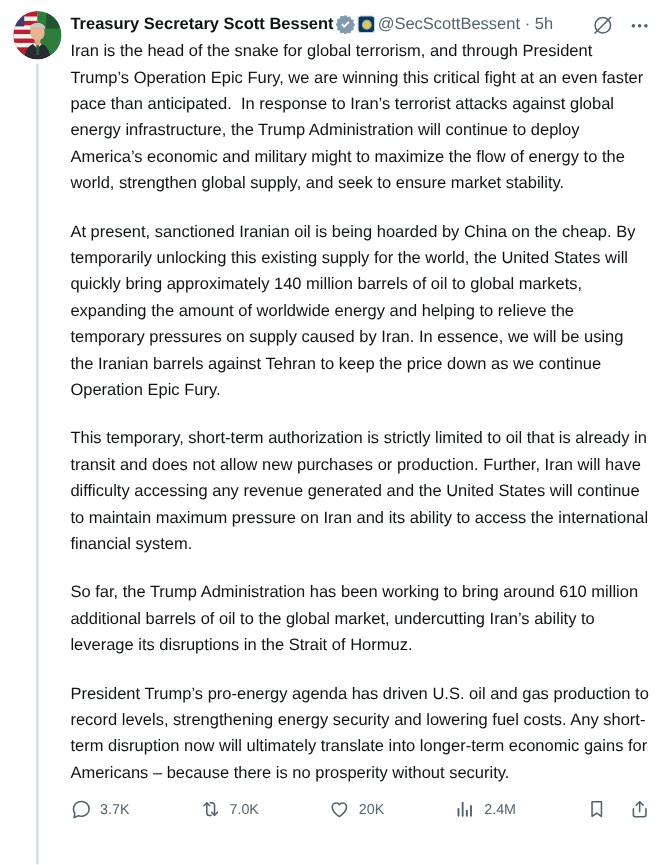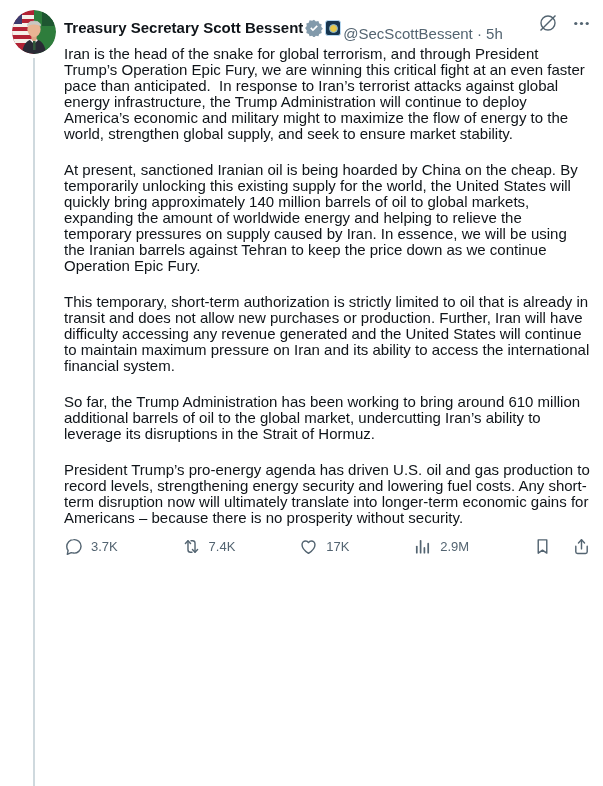--- a/index.html
+++ b/index.html
@@ -49,31 +49,31 @@
     background: #16354f;
     border: 1px solid #b7d9f2;
     display: inline-flex; align-items: center; justify-content: center;
     cursor: pointer;
   }
   .affiliate-seal {
     width: 9px; height: 9px; border-radius: 50%;
     background: #e5c84b;
     border: 1px solid #7fb3d9;
   }
-  .handle-group { color: #536471; font-weight: 400; margin-top: 12px; }
+  .handle-group { color: #536471; font-weight: 400; }
   .header-icons {
     display: flex; align-items: center; gap: 14px;
     color: #536471; padding-top: 1px;
   }
   .header-icons .icon-btn { cursor: pointer; display: inline-flex; }
 
   .tweet-body { margin-top: 2px; }
   .tweet-body p {
     margin: 0 0 20px 0;
-    font-size: 15px; line-height: 16px;
+    font-size: 15px; line-height: 24px;
     color: #0f1419;
     white-space: pre-wrap;
   }
   .tweet-body p:last-child { margin-bottom: 9px; }
 
   .actions-row {
     display: flex; justify-content: space-between; align-items: center;
     color: #536471;
     padding: 2px 0 0 0;
     max-width: 540px;
@@ -176,39 +176,39 @@
         <span class="count">3.7K</span>
       </div>
 
       <div class="action">
         <svg width="19" height="19" viewBox="0 0 20 20" fill="none" stroke="#536471" stroke-width="1.5" stroke-linecap="round" stroke-linejoin="round">
           <path d="M3.6 6.8 6.3 4l2.7 2.8"></path>
           <path d="M6.3 4.2v9.3a2.6 2.6 0 0 0 2.6 2.6h1.6"></path>
           <path d="M16.4 13.2 13.7 16l-2.7-2.8"></path>
           <path d="M13.7 15.8V6.5a2.6 2.6 0 0 0-2.6-2.6H9.5"></path>
         </svg>
-        <span class="count">7.4K</span>
+        <span class="count">7.0K</span>
       </div>
 
       <div class="action">
         <svg width="19" height="19" viewBox="0 0 20 20" fill="none" stroke="#536471" stroke-width="1.5" stroke-linejoin="round">
           <path d="M10 17.2S3.2 13 3.2 8.2a3.9 3.9 0 0 1 6.8-2.6够0 0 0 0 0z" transform="scale(0)"></path>
           <path d="M10 17.2C7.4 15.5 3.2 12.4 3.2 8.1c0-2.2 1.7-3.9 3.8-3.9 1.3 0 2.4.7 3 1.7.6-1 1.7-1.7 3-1.7 2.1 0 3.8 1.7 3.8 3.9 0 4.3-4.2 7.4-6.8 9.1z"></path>
         </svg>
-        <span class="count">17K</span>
+        <span class="count">20K</span>
       </div>
 
       <div class="action">
         <svg width="19" height="19" viewBox="0 0 20 20" stroke="#536471" stroke-width="1.8" stroke-linecap="round">
           <line x1="4" y1="16.5" x2="4" y2="10"></line>
           <line x1="8" y1="16.5" x2="8" y2="4"></line>
           <line x1="12" y1="16.5" x2="12" y2="11.5"></line>
           <line x1="16" y1="16.5" x2="16" y2="7"></line>
         </svg>
-        <span class="count">2.9M</span>
+        <span class="count">2.4M</span>
       </div>
 
       <div class="action-pair">
         <span class="action">
           <svg width="19" height="19" viewBox="0 0 20 20" fill="none" stroke="#536471" stroke-width="1.5" stroke-linejoin="round">
             <path d="M5.5 3h9v14l-4.5-3.2L5.5 17z"></path>
           </svg>
         </span>
         <span class="action">
           <svg width="19" height="19" viewBox="0 0 20 20" fill="none" stroke="#536471" stroke-width="1.5" stroke-linecap="round" stroke-linejoin="round">

